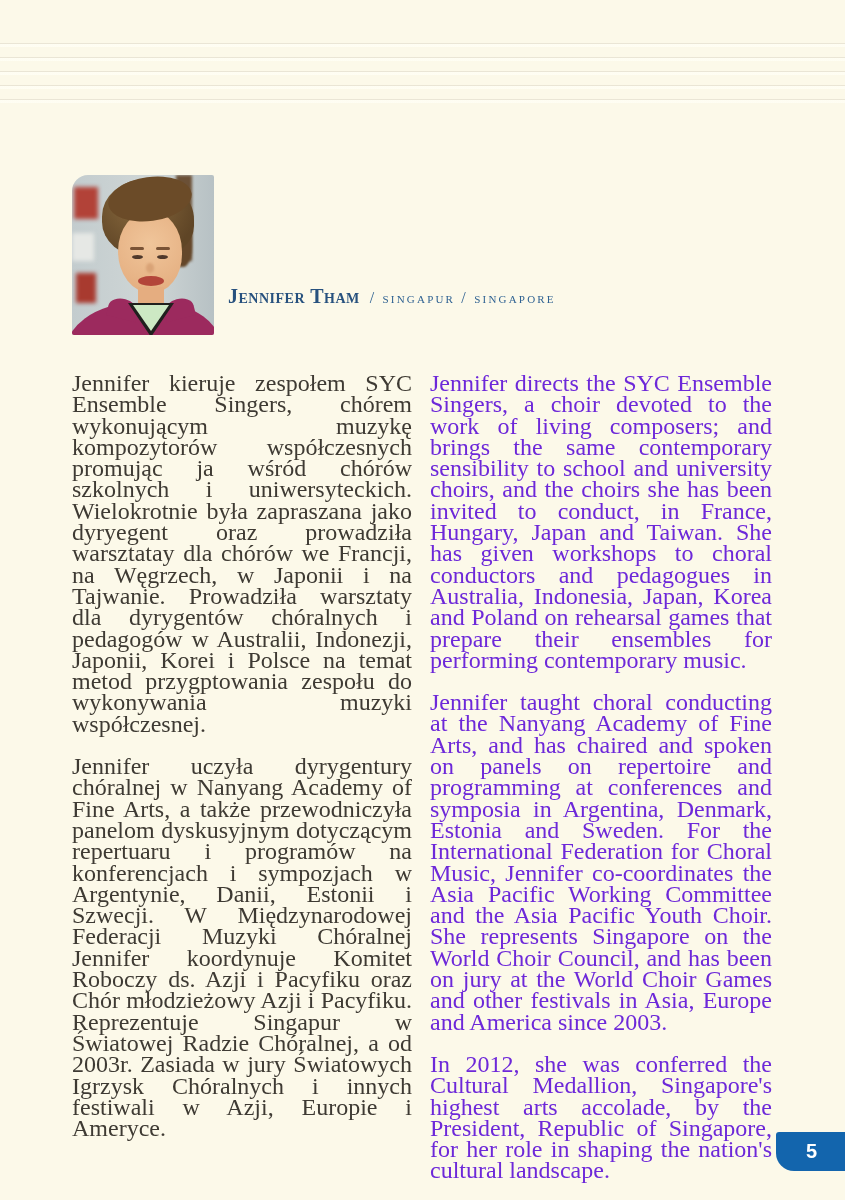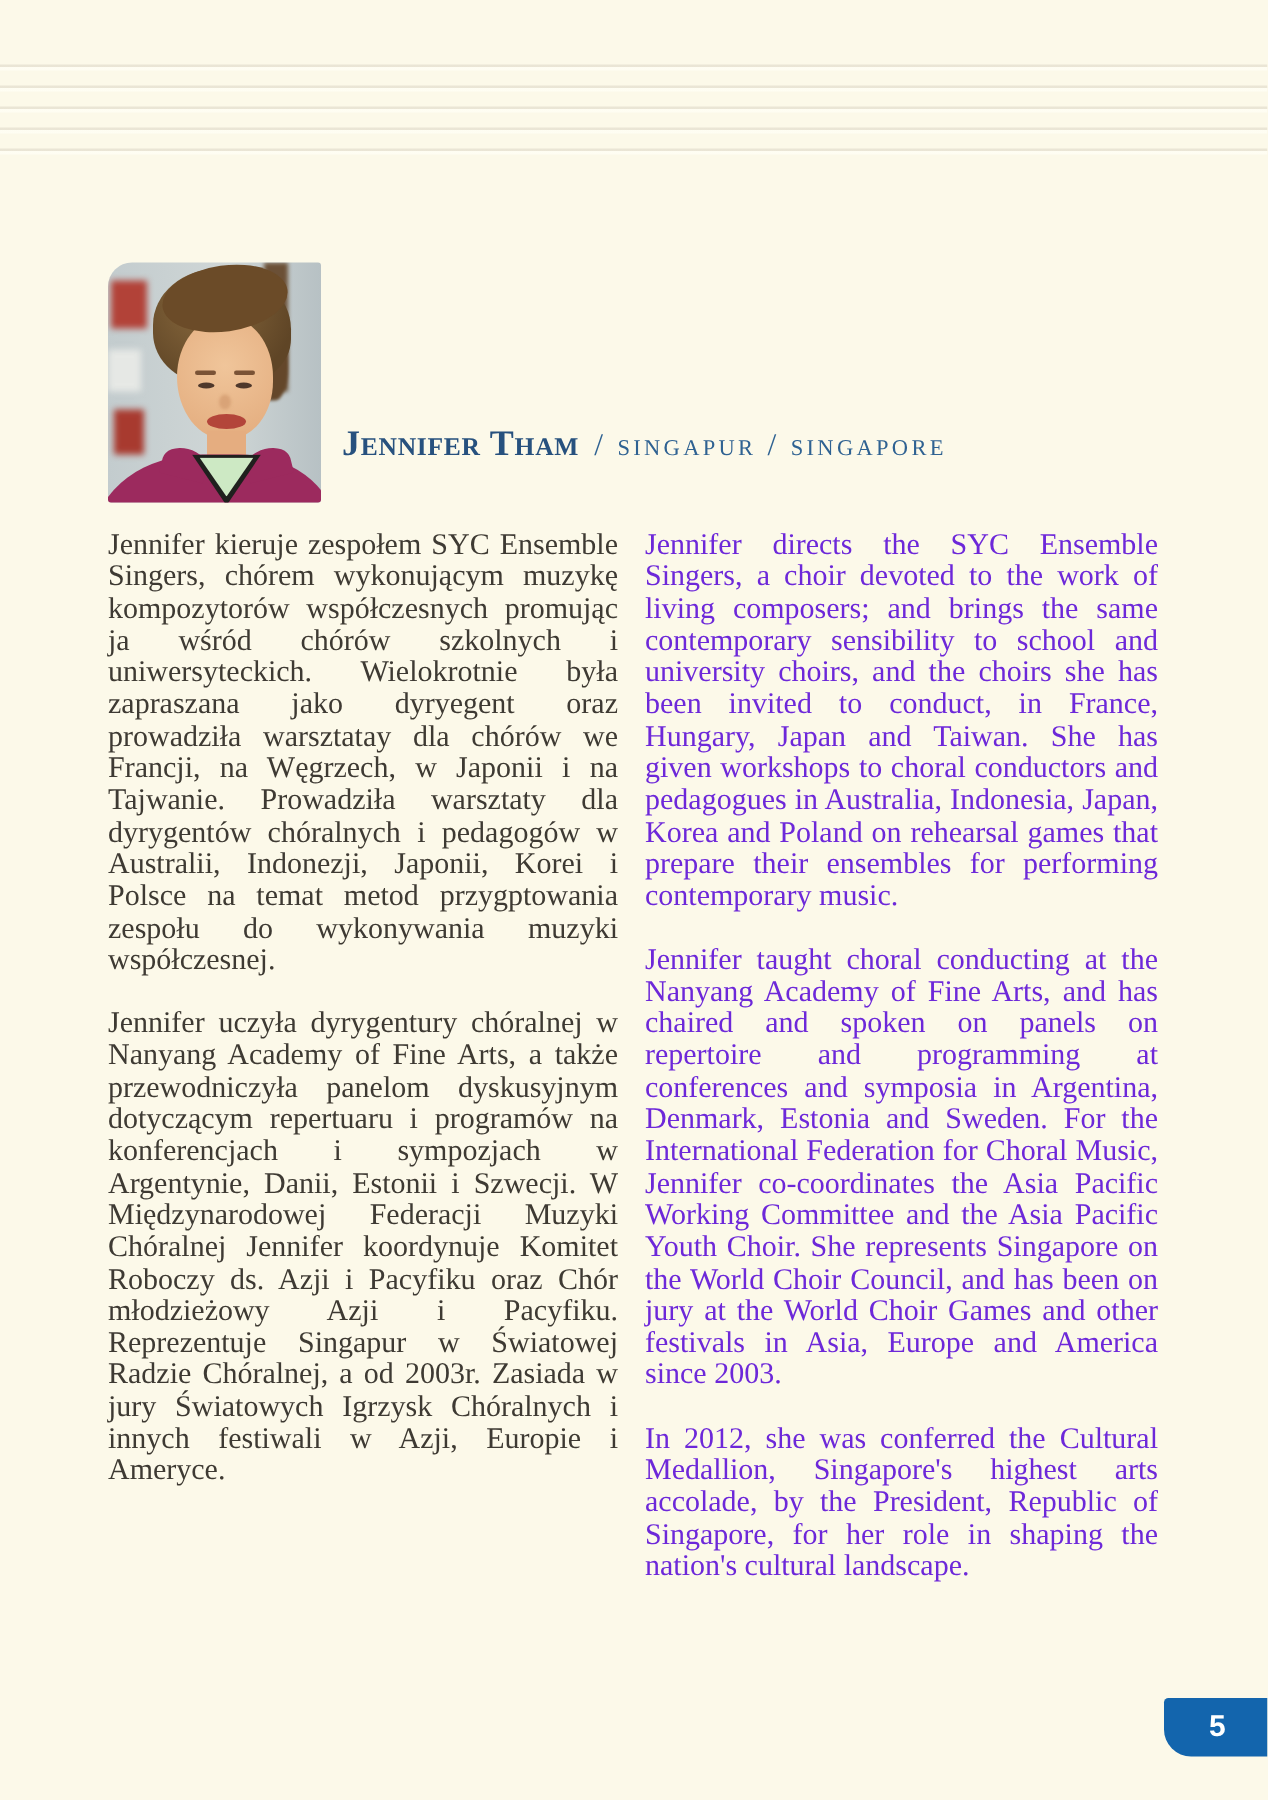--- a/index.html
+++ b/index.html
@@ -57,30 +57,30 @@
   .ph-torso2 { left: 36px; top: 124px; width: 30px; height: 20px; background: #9c2a5e; border-radius: 50% 50% 0 0; transform: rotate(14deg); }
   .ph-torso3 { left: 92px; top: 124px; width: 30px; height: 20px; background: #9c2a5e; border-radius: 50% 50% 0 0; transform: rotate(-14deg); }
 
   
   .header {
     position: absolute; left: 228px; top: 274px; margin: 0;
     font-variant: small-caps; font-weight: normal;
     white-space: nowrap;
   }
   .header .name {
-    font-size: 24px; font-weight: bold; color: #27517e; letter-spacing: .5px;
+    font-size: 20px; font-weight: bold; color: #27517e; letter-spacing: .5px;
   }
   .header .locale {
-    font-size: 21px; color: #2f6292; letter-spacing: 2.2px; margin-left: 2px;
+    font-size: 16px; color: #2f6292; letter-spacing: 2.2px; margin-left: 2px;
   }
 
   
   .col {
-    position: absolute; top: 353px;
-    font-size: 20px; line-height: 21.3px;
+    position: absolute; top: 373px;
+    font-size: 24px; line-height: 21.3px;
     text-align: justify;
   }
   .col p { margin: 0 0 21px 0; }
   .col-pl { left: 72px;  width: 340px; color: #3e3a33; }
   .col-en { left: 430px; width: 342px; color: #6d28d9; }
 
   
   .pagenum {
     position: absolute; left: 776px; top: 1132px; width: 69px; height: 39px;
     background: #1365ad; border-radius: 3px 0 0 18px;

